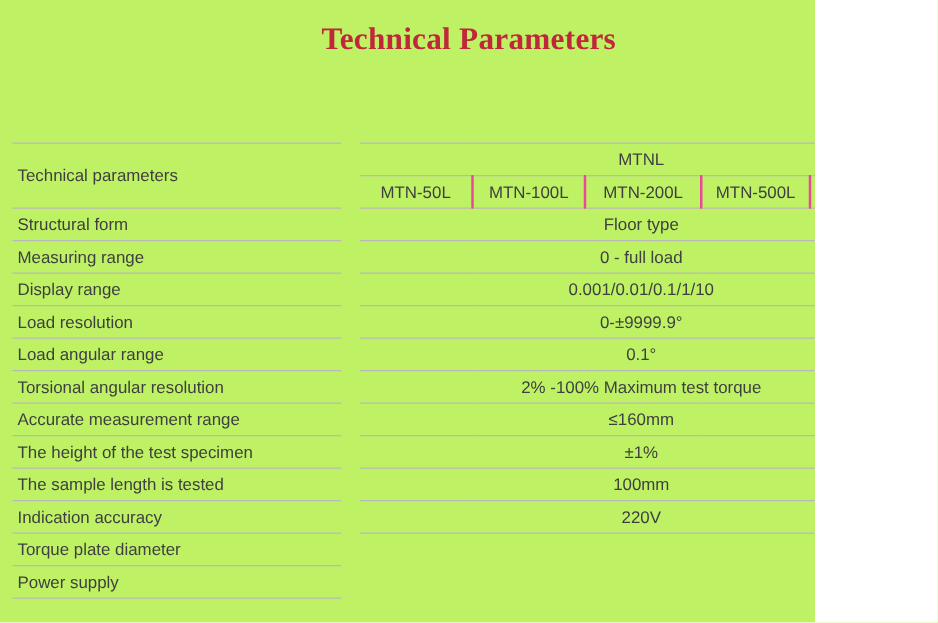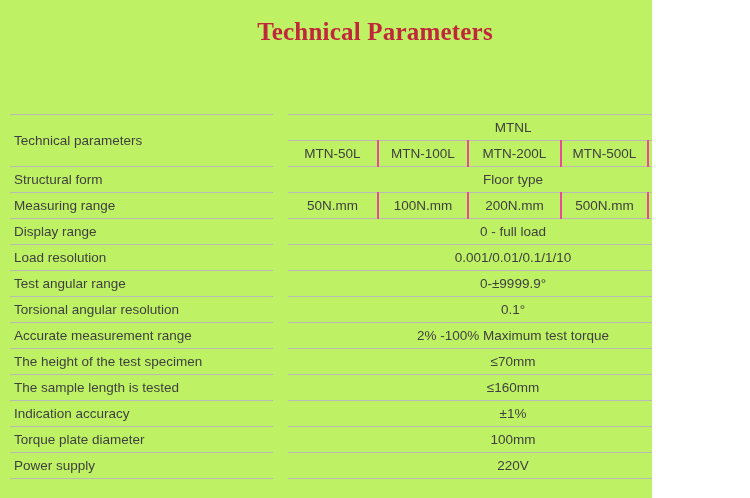--- a/index.html
+++ b/index.html
@@ -110,21 +110,21 @@
       <tr>
         <td>Measuring range</td>
       </tr>
       <tr>
         <td>Display range</td>
       </tr>
       <tr>
         <td>Load resolution</td>
       </tr>
       <tr>
-        <td>Test angular range</td>
+        <td>Load angular range</td>
       </tr>
       <tr>
         <td>Torsional angular resolution</td>
       </tr>
       <tr>
         <td>Accurate measurement range</td>
       </tr>
       <tr>
         <td>The height of the test specimen</td>
       </tr>
@@ -162,45 +162,35 @@
         <td class="model">MTN-100L</td>
         <td class="model">MTN-200L</td>
         <td class="model">MTN-500L</td>
         <td class="model">MTN-1000L</td>
       </tr>
 
       <tr>
         <td class="spanhead" colspan="5">Floor type</td>
       </tr>
 
-      <tr class="model-row">
-        <td class="model first">50N.mm</td>
-        <td class="model">100N.mm</td>
-        <td class="model">200N.mm</td>
-        <td class="model">500N.mm</td>
-        <td class="model">1000N.mm</td>
-      </tr>
 
       <tr>
         <td colspan="5">0 - full load</td>
       </tr>
       <tr>
         <td colspan="5">0.001/0.01/0.1/1/10</td>
       </tr>
       <tr>
         <td colspan="5">0-±9999.9°</td>
       </tr>
       <tr>
         <td colspan="5">0.1°</td>
       </tr>
       <tr>
         <td colspan="5">2% -100% Maximum test torque</td>
-      </tr>
-      <tr>
-        <td colspan="5">≤70mm</td>
       </tr>
       <tr>
         <td colspan="5">≤160mm</td>
       </tr>
       <tr>
         <td colspan="5">±1%</td>
       </tr>
       <tr>
         <td colspan="5">100mm</td>
       </tr>

